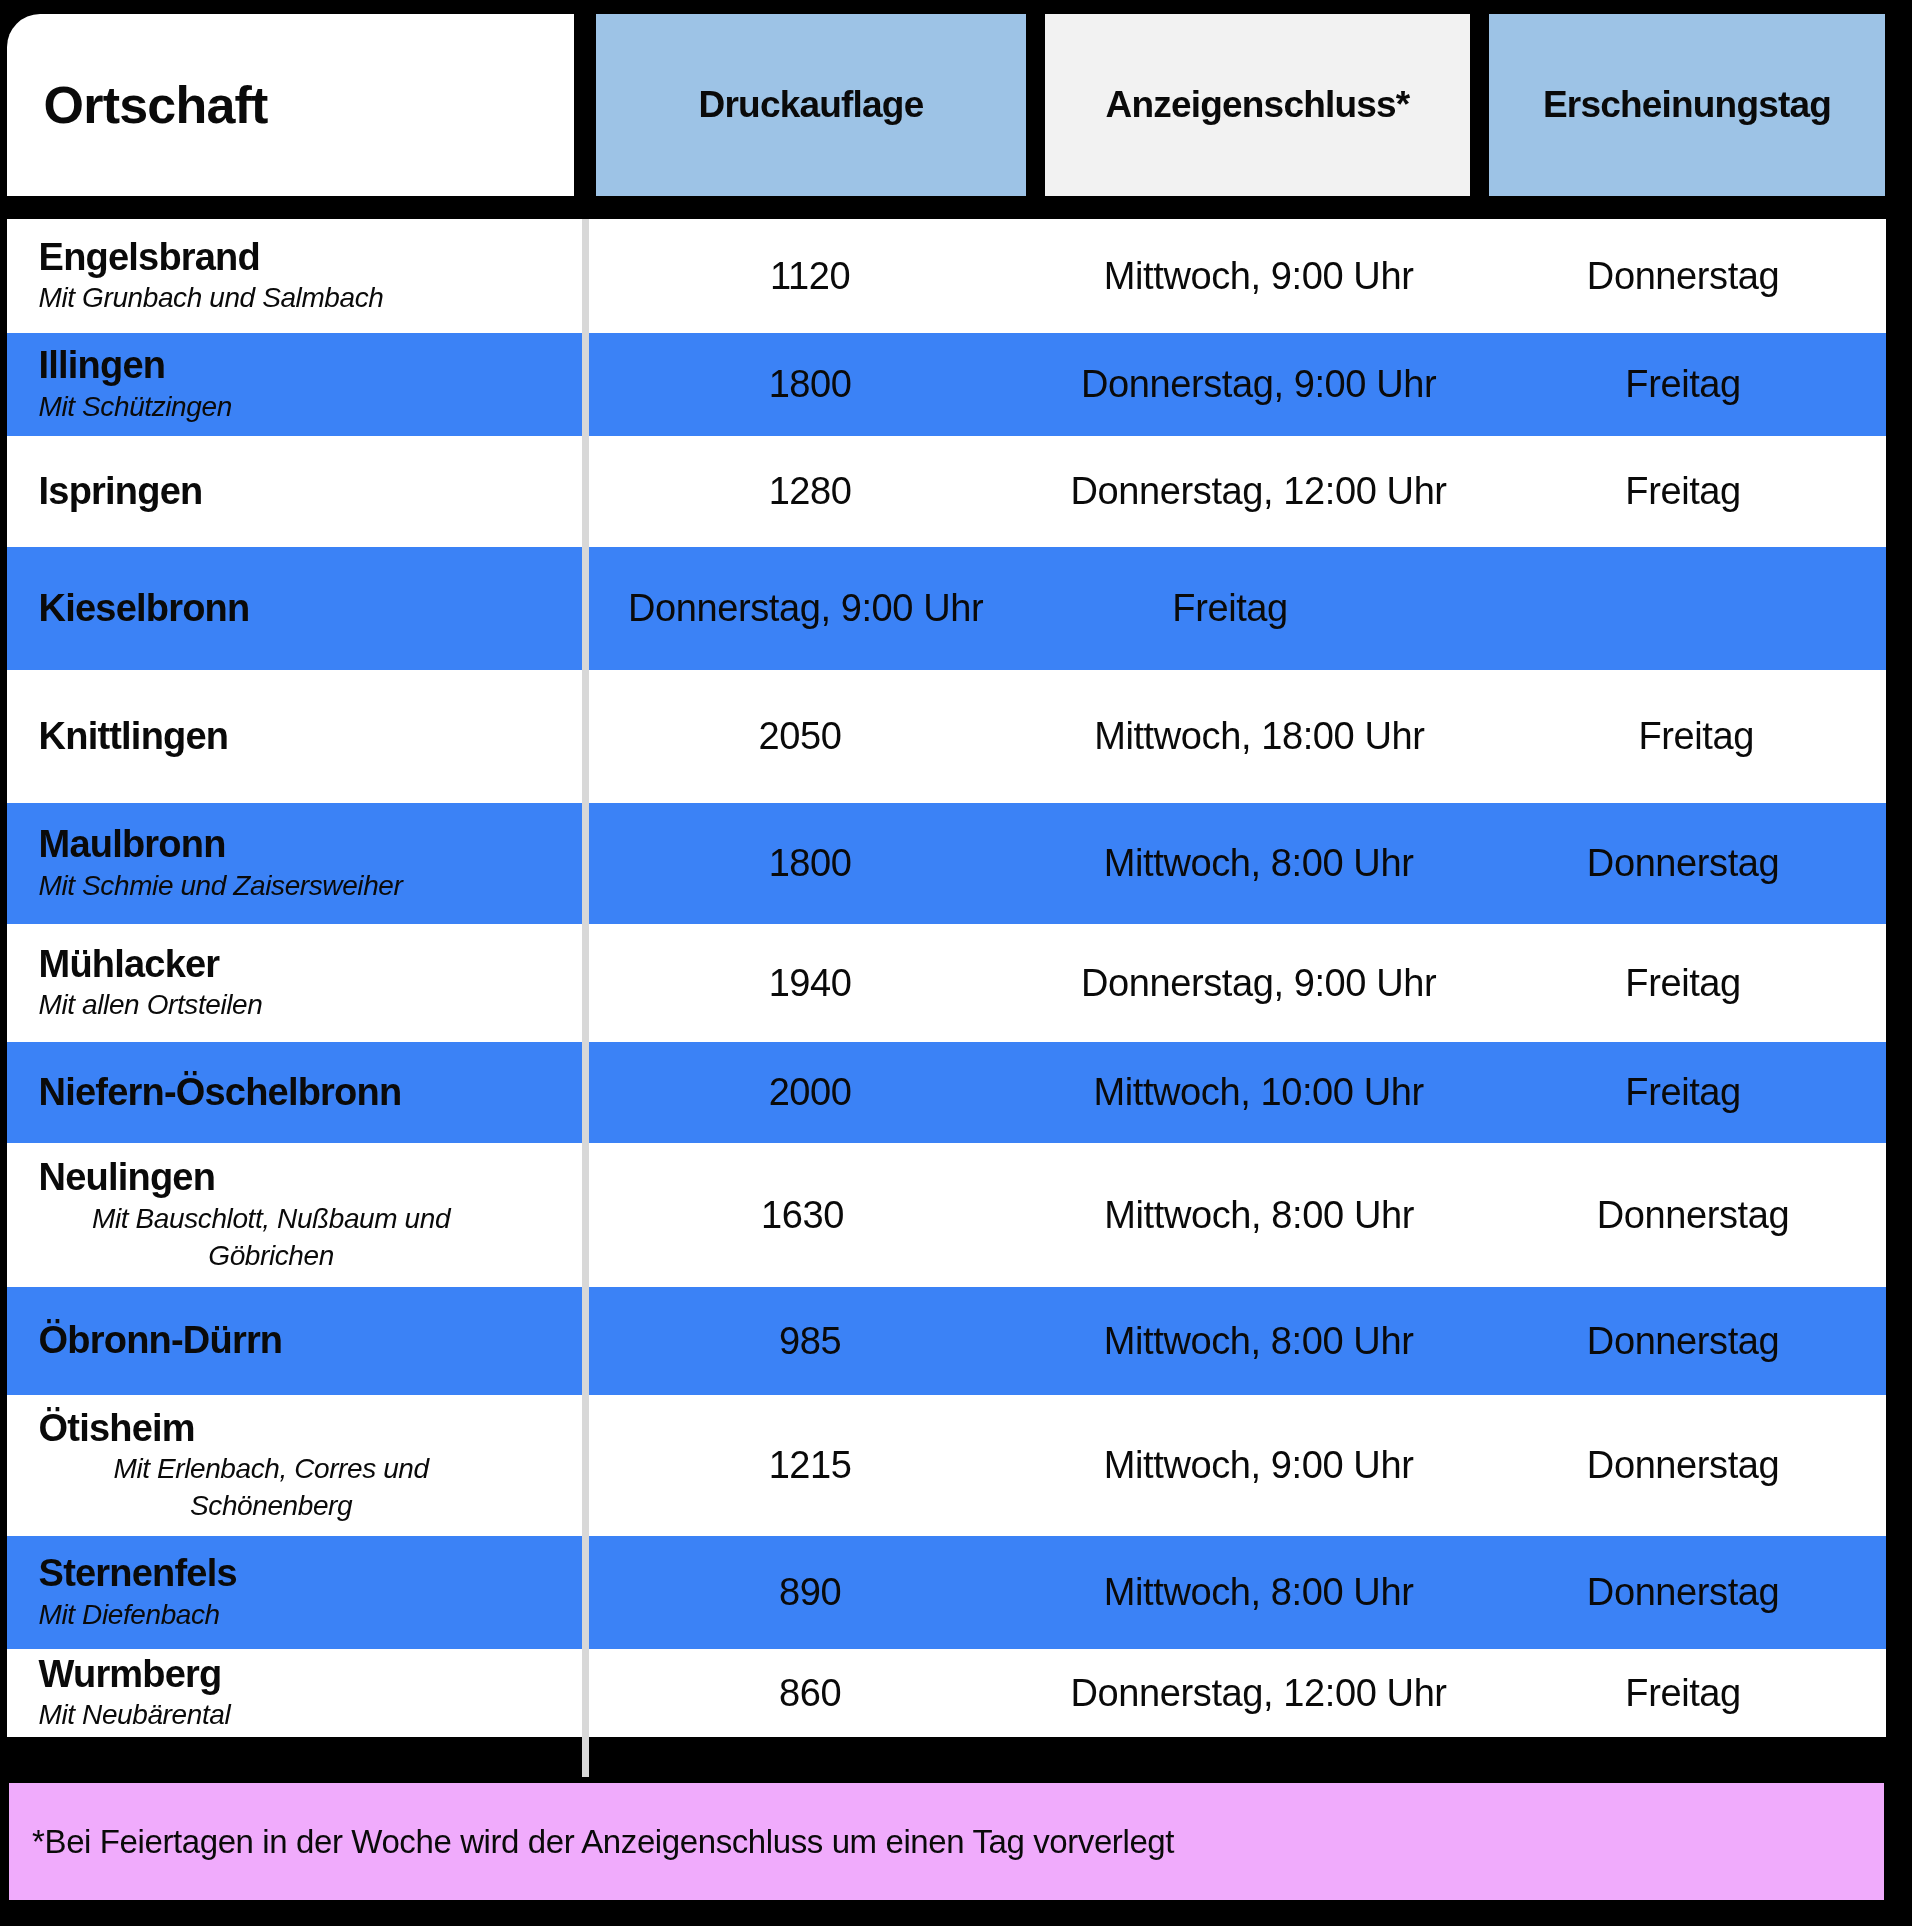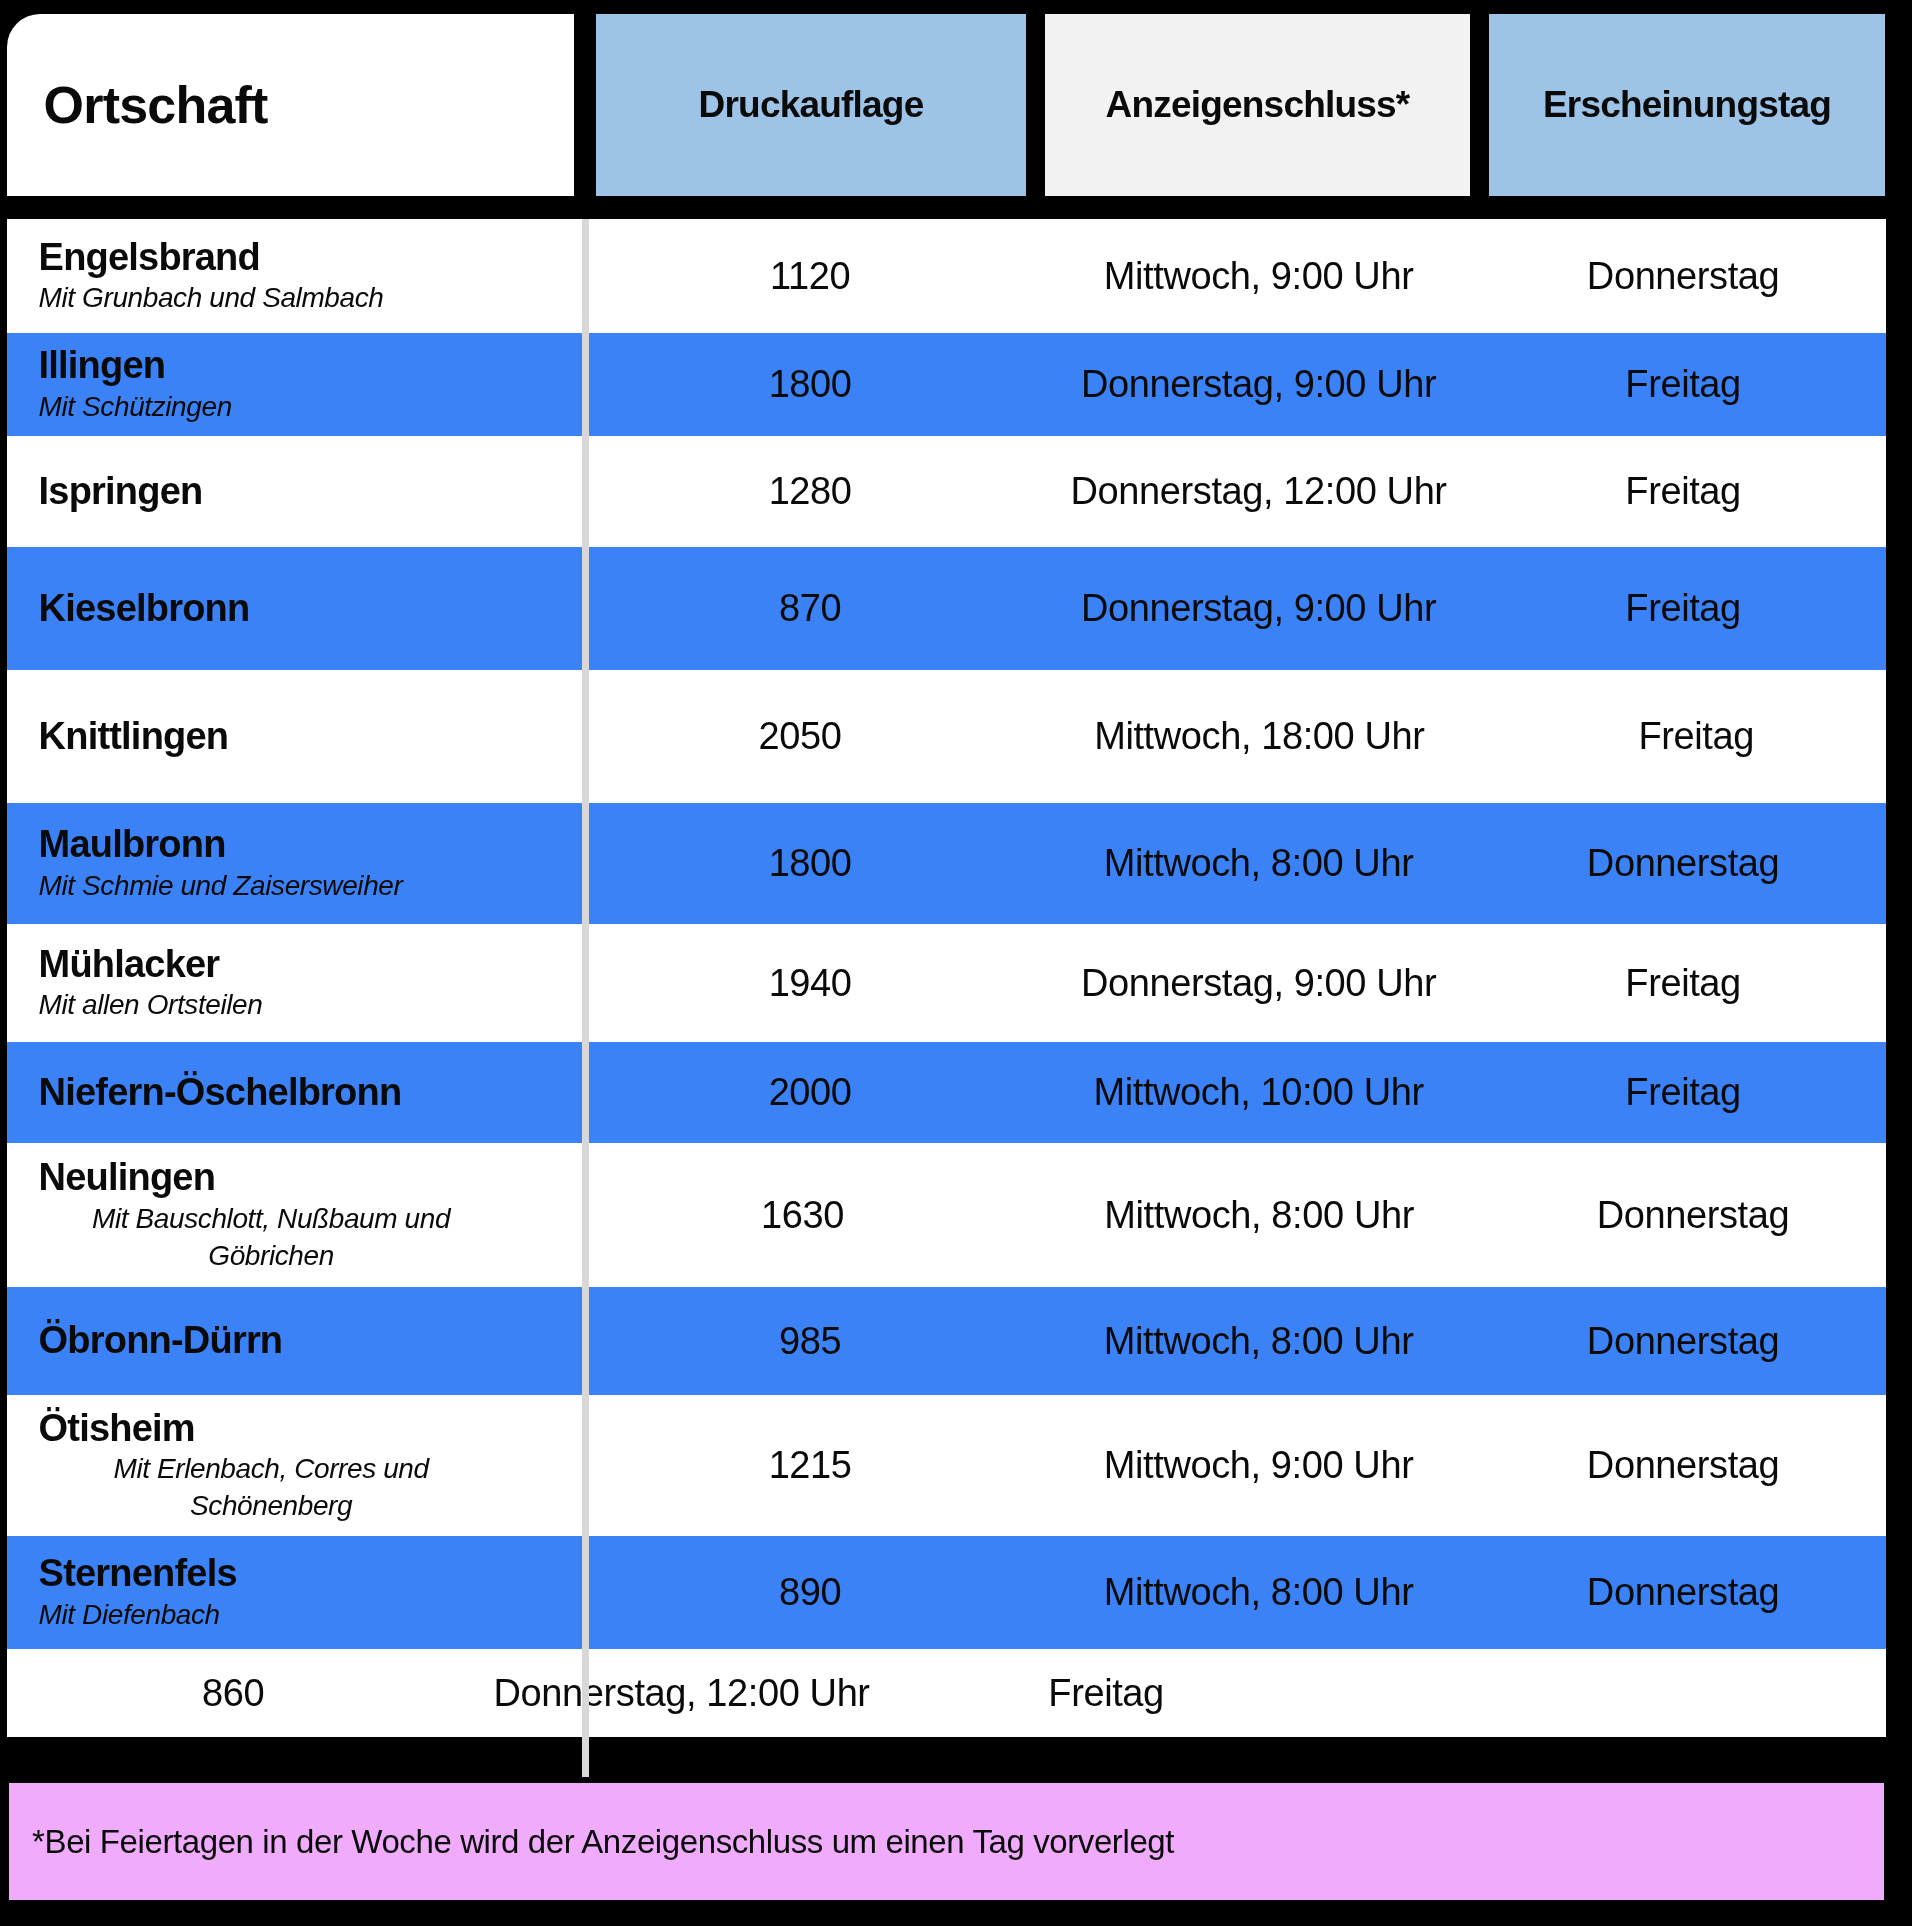--- a/index.html
+++ b/index.html
@@ -122,21 +122,20 @@
     <div class="cell num-cell">1280</div>
     <div class="cell time-cell">Donnerstag, 12:00 Uhr</div>
     <div class="cell day-cell">Freitag</div>
   </div>
 
   <div class="row alt">
     <div class="cell name-cell">
       <div class="place-name">Kieselbronn</div>
 
     </div>
-    <div class="cell num-cell">870</div>
     <div class="cell time-cell">Donnerstag, 9:00 Uhr</div>
     <div class="cell day-cell">Freitag</div>
   </div>
 
   <div class="row">
     <div class="cell name-cell">
       <div class="place-name">Knittlingen</div>
     </div>
     <div class="cell num-cell">2050</div>
     <div class="cell time-cell">Mittwoch, 18:00 Uhr</div>
@@ -207,20 +206,24 @@
     <div class="cell name-cell">
       <div class="place-name">Sternenfels</div>
       <div class="place-subtitle">Mit Diefenbach</div>
     </div>
     <div class="cell num-cell">890</div>
     <div class="cell time-cell">Mittwoch, 8:00 Uhr</div>
     <div class="cell day-cell">Donnerstag</div>
   </div>
 
   <div class="row">
+    <div class="cell name-cell">
+      <div class="place-name">Wurmberg</div>
+      <div class="place-subtitle">Mit Neubärental</div>
+    </div>
     <div class="cell num-cell">860</div>
     <div class="cell time-cell">Donnerstag, 12:00 Uhr</div>
     <div class="cell day-cell">Freitag</div>
   </div>
 </div>
 
   <div class="vdivider"></div>
 
   <div class="note">
     <span>*Bei Feiertagen in der Woche wird der Anzeigenschluss um einen Tag vorverlegt</span>

